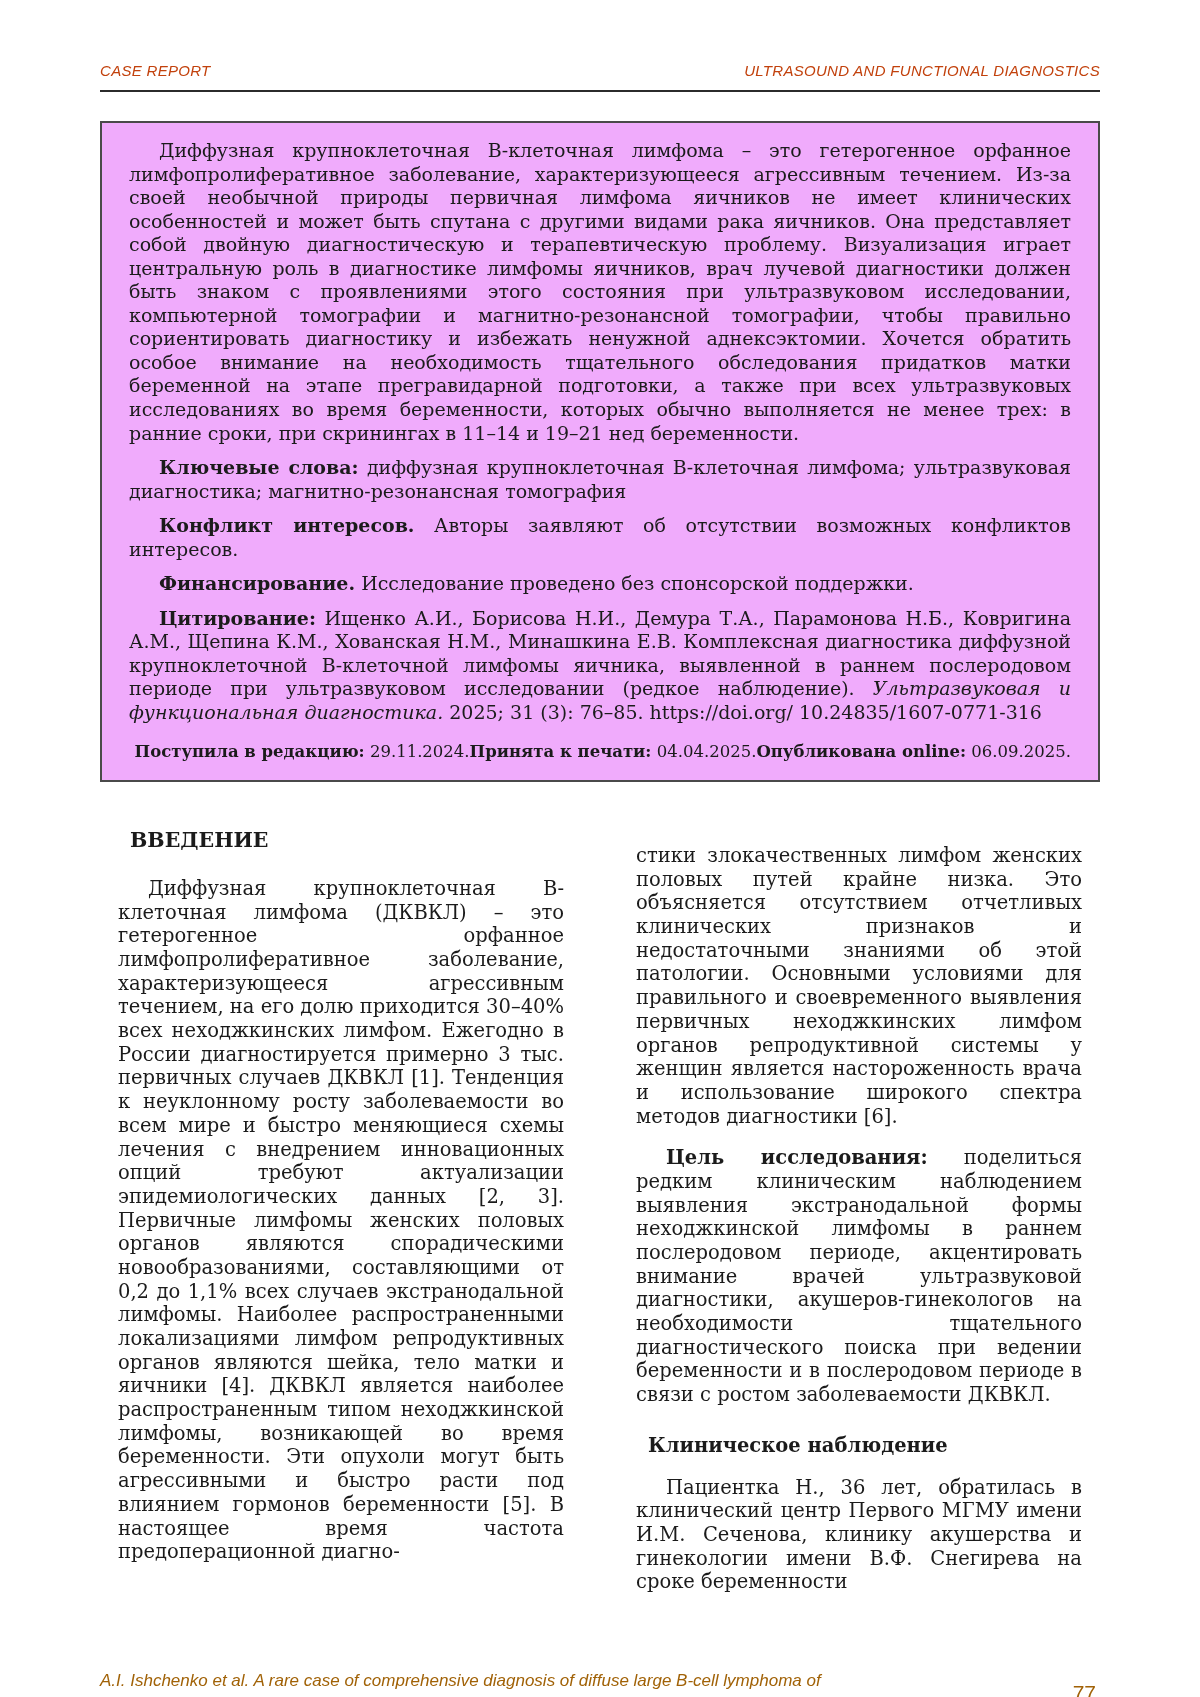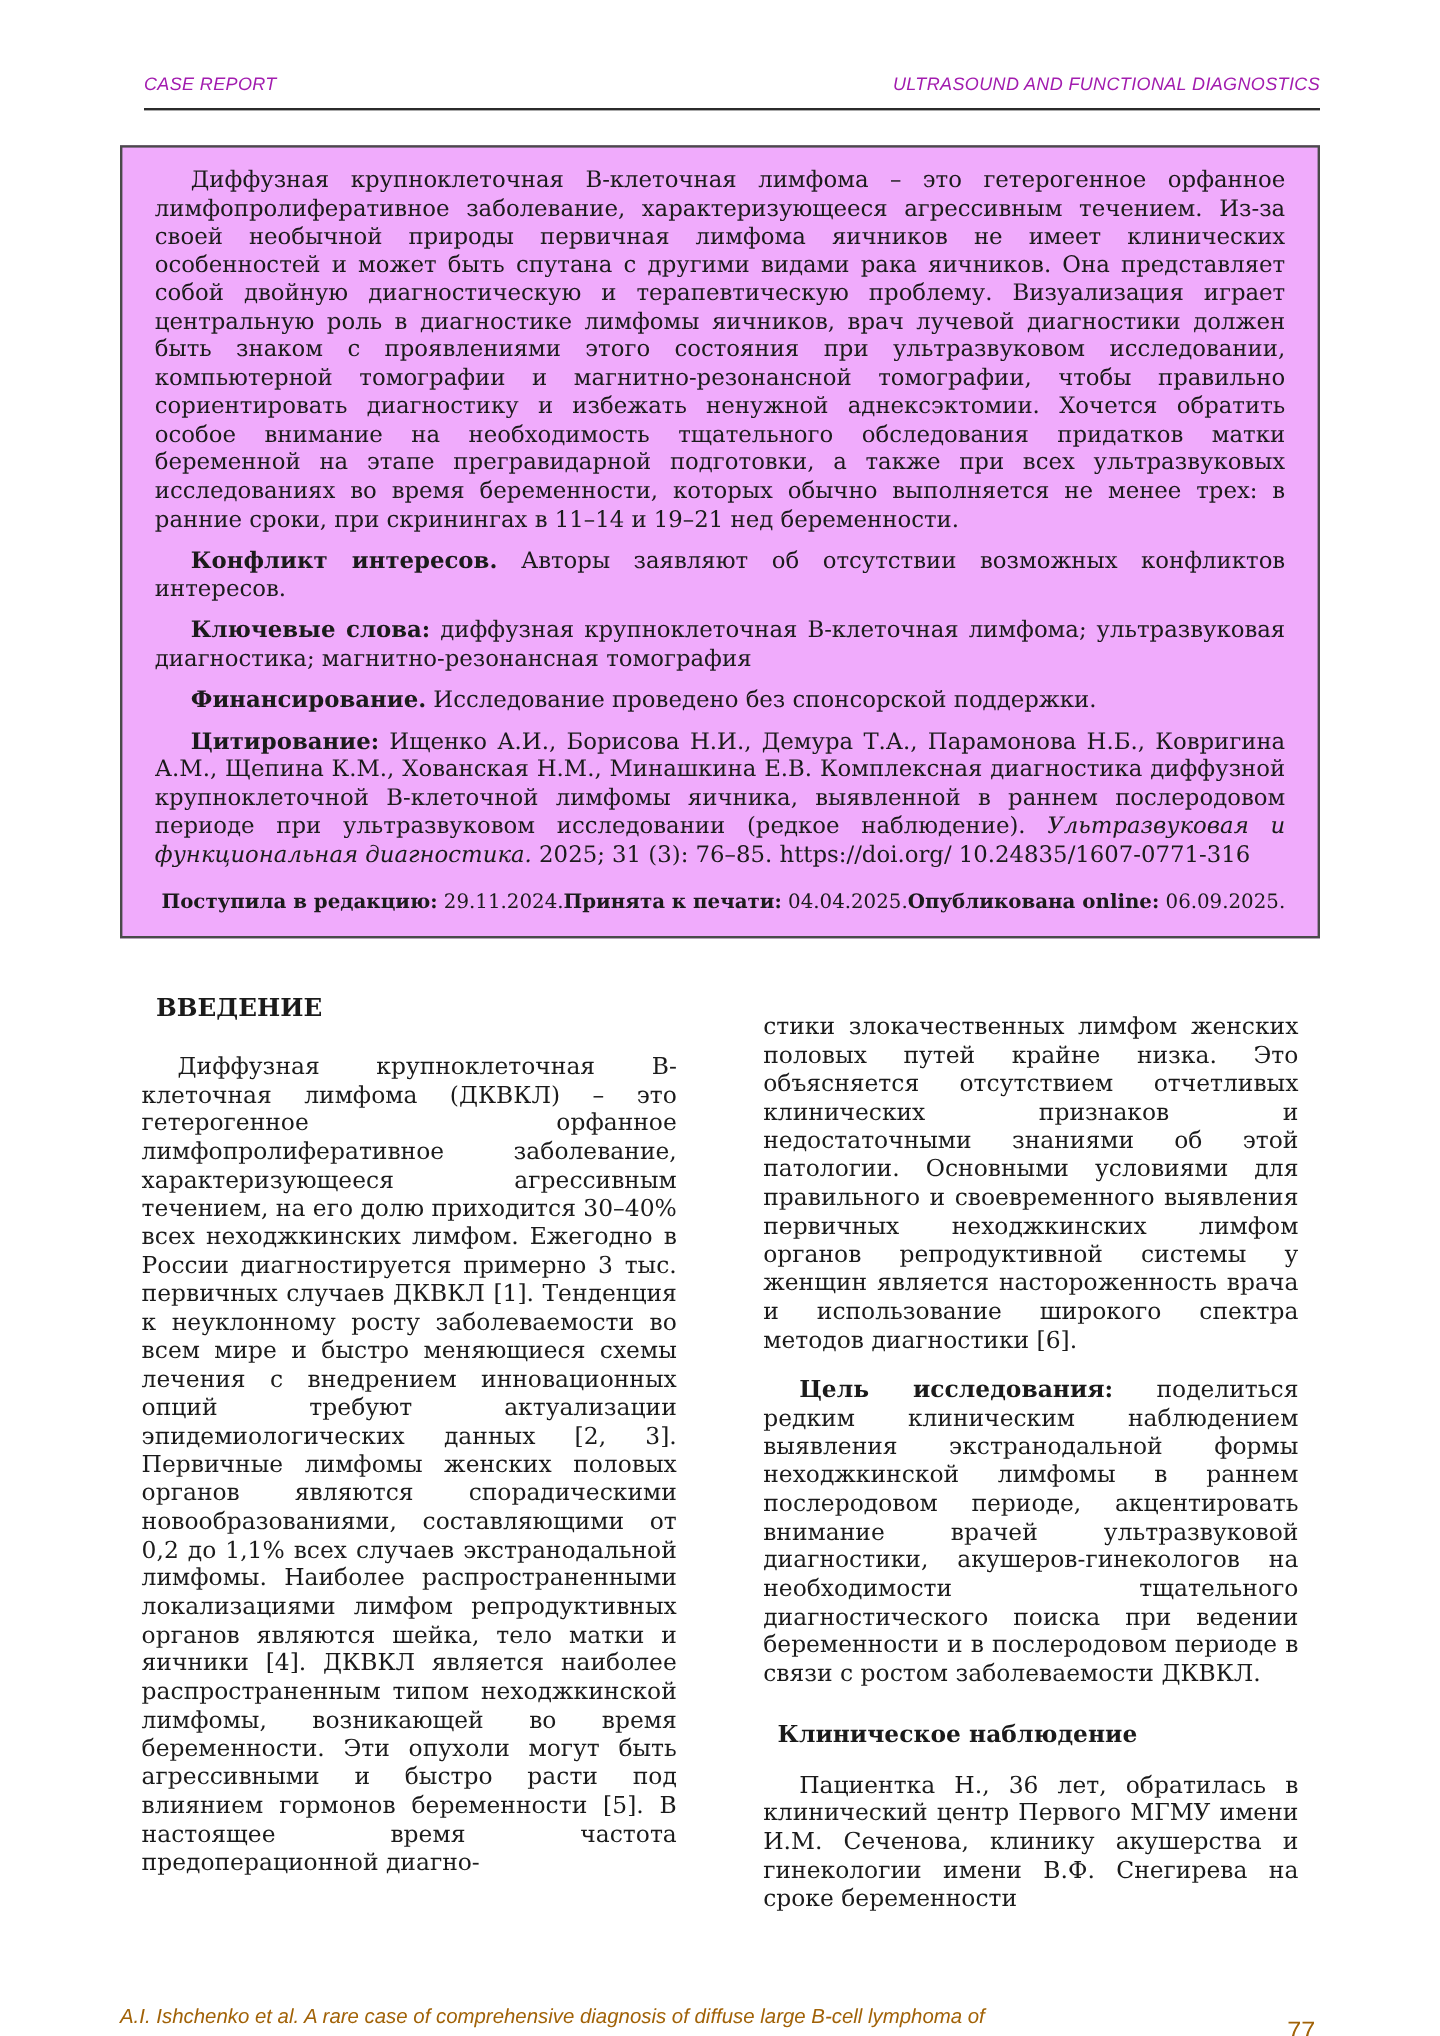--- a/index.html
+++ b/index.html
@@ -22,24 +22,23 @@
 
   
   .runhead {
     display: flex;
     justify-content: space-between;
     align-items: flex-end;
     font-family: "Liberation Sans", sans-serif;
     font-style: italic;
     font-size: 15px;
     letter-spacing: 0.3px;
-    color: #a21caf;
+    color: #c2410c;
     padding-bottom: 11px;
     border-bottom: 2px solid #2b2b2b;
-    margin-left: 20px;
   }
 
   
   .abstract-box {
     margin-top: 29px;
     background: #f0abfc;
     border: 2px solid #4a4a4a;
     padding: 16px 27px 18px 27px;
     font-size: 19px;
     line-height: 1.24;
@@ -111,23 +110,23 @@
 <div class="page">
 
   <header class="runhead">
     <span>CASE REPORT</span>
     <span>ULTRASOUND AND FUNCTIONAL DIAGNOSTICS</span>
   </header>
 
   <section class="abstract-box">
     <p class="indent"><span>Диффузная крупноклеточная В-клеточная лимфома – это гетерогенное орфанное лимфопролиферативное заболевание, характеризующееся агрессивным течением. Из-за своей необычной природы первичная лимфома яичников не имеет клинических особенностей и может быть спутана с другими видами рака яичников. Она представляет собой двойную диагностическую и терапевтическую проблему. Визуализация играет центральную роль в диагностике лимфомы яичников, врач лучевой диагностики должен быть знаком с проявлениями этого состояния при ультразвуковом исследовании, компьютерной томографии и магнитно-резонансной томографии, чтобы правильно сориентировать диагностику и избежать ненужной аднексэктомии. Хочется обратить особое внимание на необходимость тщательного обследования придатков матки беременной на этапе прегравидарной подготовки, а также при всех ультразвуковых исследованиях во время беременности, которых обычно выполняется не менее трех: в ранние сроки, при скринингах в 11–14 и 19–21 нед беременности.</span></p>
 
+    <p class="indent"><b>Ключевые слова:</b> <span>диффузная крупноклеточная В-клеточная лимфома; ультразвуковая диагностика; магнитно-резонансная томография</span></p>
+
     <p class="indent"><b>Конфликт интересов.</b> <span>Авторы заявляют об отсутствии возможных конфликтов интересов.</span></p>
-
-    <p class="indent"><b>Ключевые слова:</b> <span>диффузная крупноклеточная В-клеточная лимфома; ультразвуковая диагностика; магнитно-резонансная томография</span></p>
 
     <p class="indent"><b>Финансирование.</b> <span>Исследование проведено без спонсорской поддержки.</span></p>
 
     <p class="indent"><b>Цитирование:</b> <span>Ищенко А.И., Борисова Н.И., Демура Т.А., Парамонова Н.Б., Ковригина А.М., Щепина К.М., Хованская Н.М., Минашкина Е.В. Комплексная диагностика диффузной крупноклеточной В-клеточной лимфомы яичника, выявленной в раннем послеродовом периоде при ультразвуковом исследовании (редкое наблюдение).</span> <span class="ital">Ультразвуковая и функциональная диагностика.</span> <span>2025; 31 (3): 76–85. https://doi.org/ 10.24835/1607-0771-316</span></p>
 
     <div class="dates-row">
       <span><b>Поступила в редакцию:</b> <span>29.11.2024.</span></span>
       <span><b>Принята к печати:</b> <span>04.04.2025.</span></span>
       <span><b>Опубликована online:</b> <span>06.09.2025.</span></span>
     </div>

